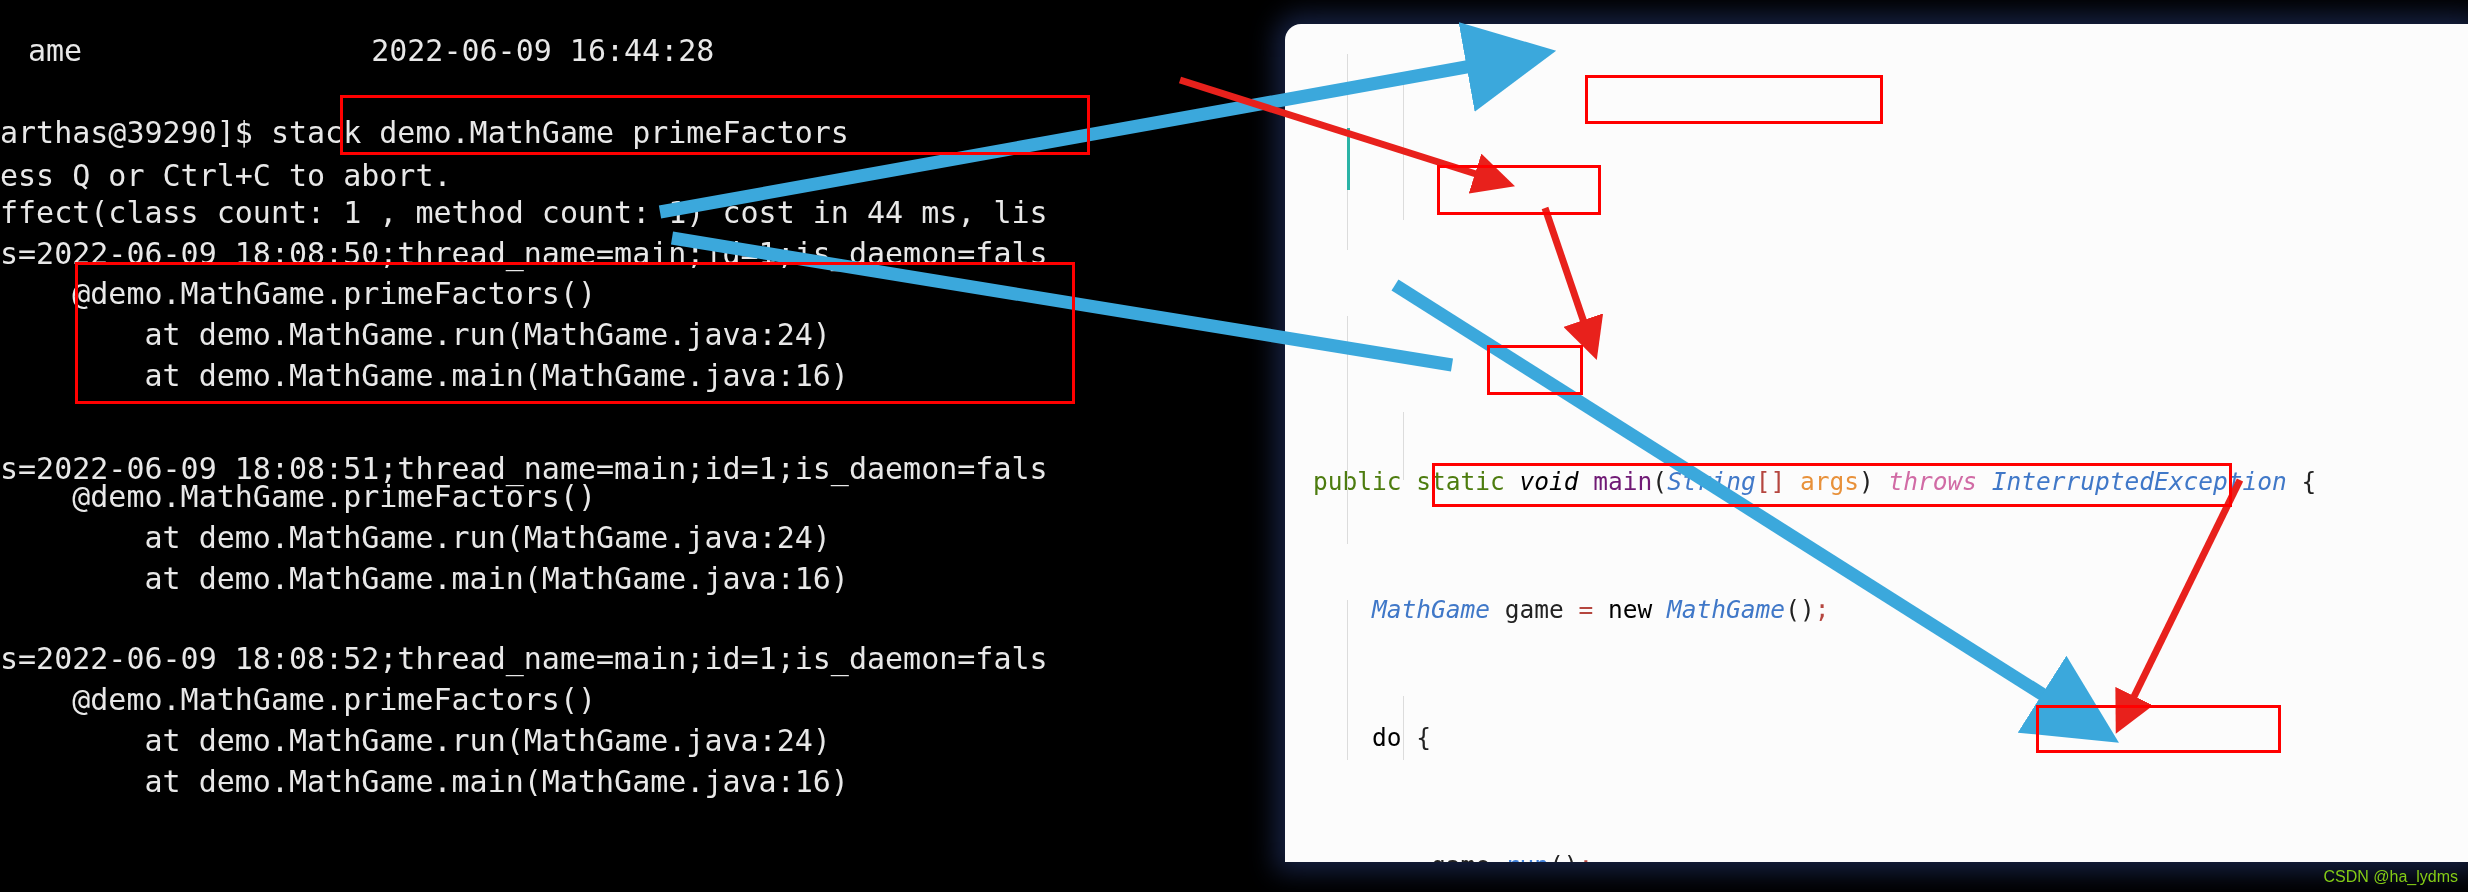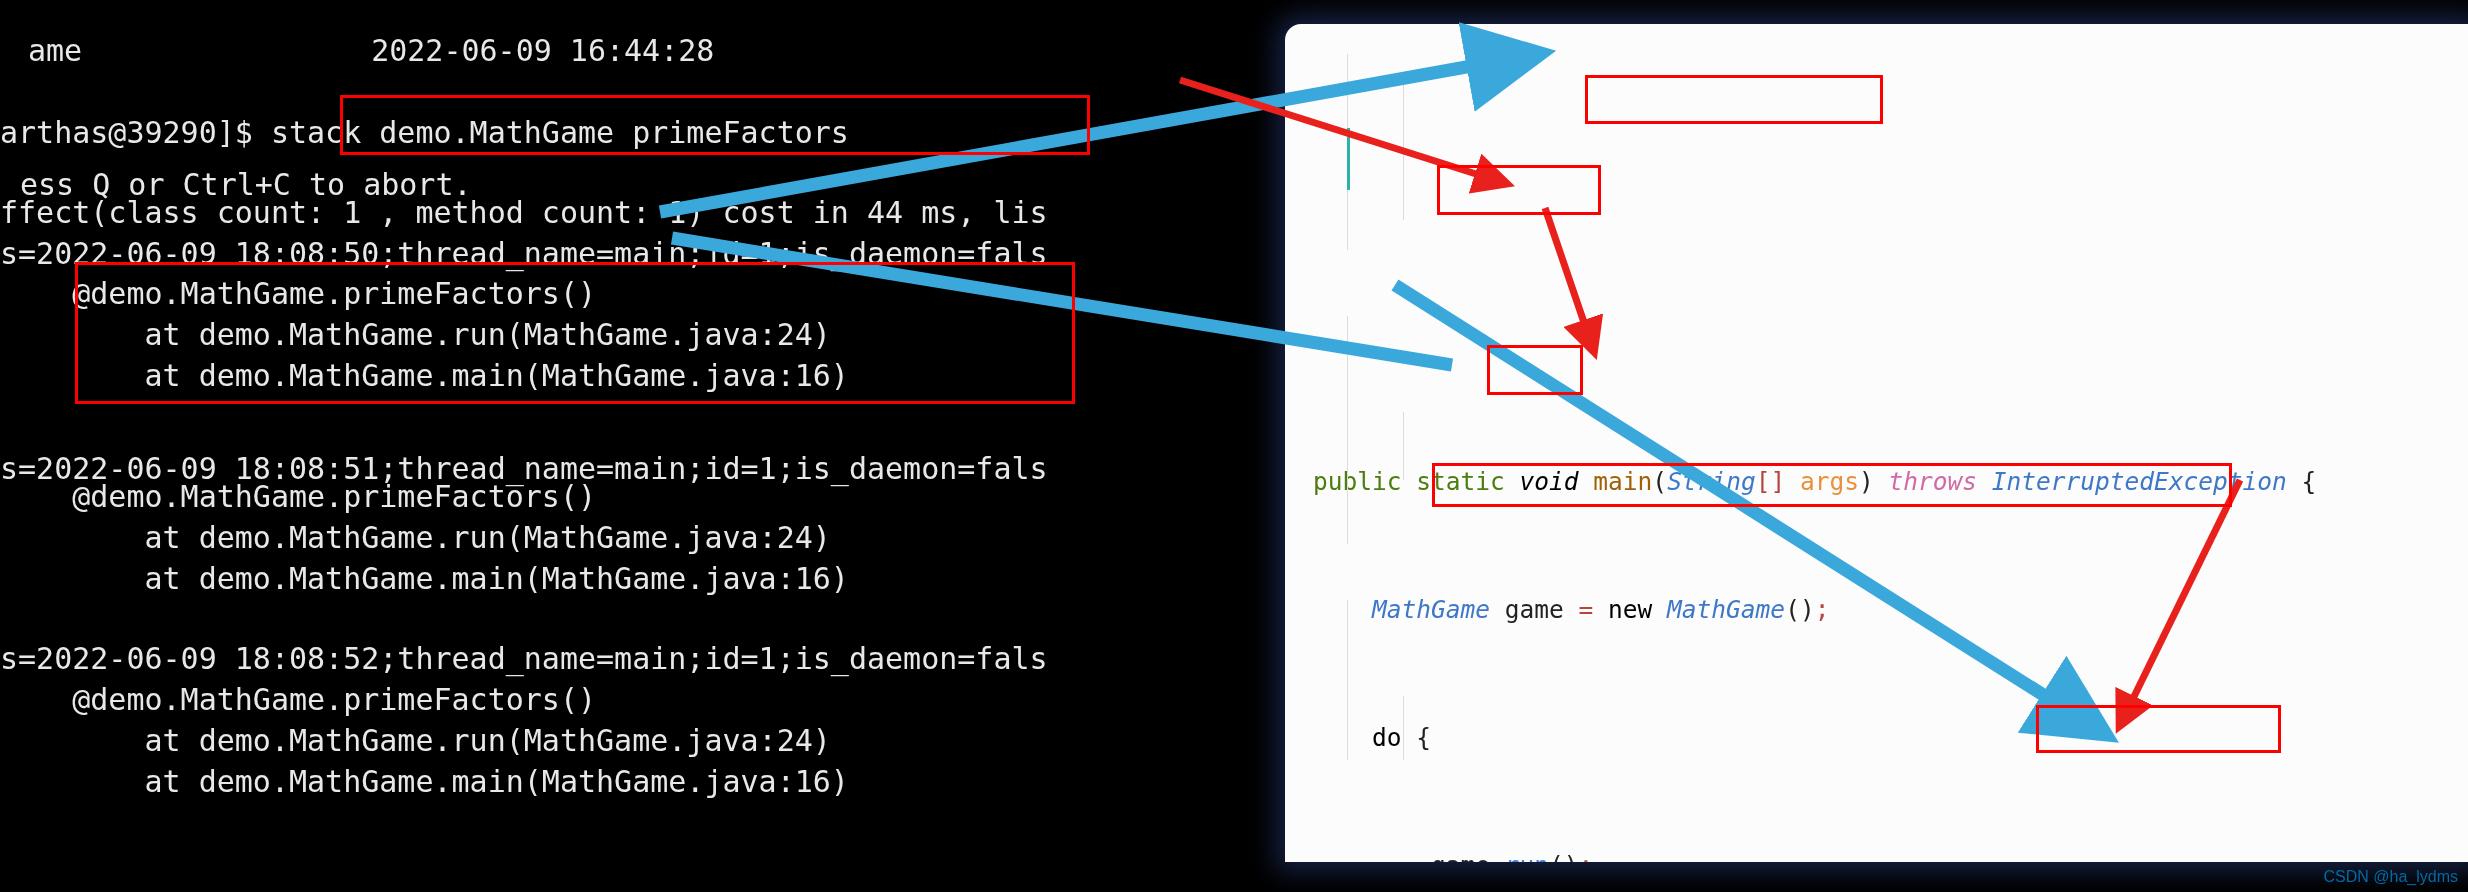--- a/index.html
+++ b/index.html
@@ -37,21 +37,21 @@
     font-family:"DejaVu Sans Mono","Liberation Mono",monospace;
     font-size:24.5px;line-height:32px;
     white-space:pre;
     color:#222;
   }
   .cl{white-space:pre;height:32px;}
   
   .kw{color:#4d7c0f;}           
   .kw2{color:#000000;}          
   .type{color:#4078c8;font-style:italic;}
-  .fn{color:#a16207;}           
+  .fn{color:#701a75;}           
   .fnb{color:#3f7fd8;}          
   .param{color:#e8913a;text-align:right;}        
   .punct{color:#222;}
   .semi{color:#b5463f;}
   .dot{color:#b5463f;}
   .ital{font-style:italic;}
   .pink{color:#d16ba5;font-style:italic;text-align:center;}
 
   
   .guide{position:absolute;width:1px;background:#dcdcdc;}
@@ -59,33 +59,33 @@
 
   
   .rbox{position:absolute;border:3.5px solid #ff0000;box-sizing:border-box;pointer-events:none;}
   .rbox.thin{border-width:3px;}
 
   
   #arrows{position:absolute;left:0;top:0;width:2468px;height:892px;pointer-events:none;}
 
   #watermark{
     position:absolute;right:10px;bottom:6px;
-    color:#0369a1;font-size:16px;
+    color:#84cc16;font-size:16px;
     font-family:"Liberation Sans",sans-serif;
   }
 </style>
 </head>
 <body>
 
 <div id="stage">
 
   <div id="terminal">
     <div class="tline" style="left:28px;top:6px;margin-top:24px;">ame                2022-06-09 16:44:28</div>
     <div class="tline" style="left:0px;top:112px;">arthas@39290]$ stack demo.MathGame primeFactors</div>
-    <div class="tline" style="left:0px;top:164px;padding-left:20px;">ess Q or Ctrl+C to abort.</div>
+    <div class="tline" style="left:0px;top:155px;">ess Q or Ctrl+C to abort.</div>
     <div class="tline" style="left:0px;top:192px;">ffect(class count: 1 , method count: 1) cost in 44 ms, lis</div>
     <div class="tline" style="left:0px;top:233px;">s=2022-06-09 18:08:50;thread_name=main;id=1;is_daemon=fals</div>
     <div class="tline" style="left:0px;top:273px;">    @demo.MathGame.primeFactors()</div>
     <div class="tline" style="left:0px;top:314px;">        at demo.MathGame.run(MathGame.java:24)</div>
     <div class="tline" style="left:0px;top:355px;">        at demo.MathGame.main(MathGame.java:16)</div>
     <div class="tline" style="left:0px;top:448px;">s=2022-06-09 18:08:51;thread_name=main;id=1;is_daemon=fals</div>
     <div class="tline" style="left:0px;top:476px;">    @demo.MathGame.primeFactors()</div>
     <div class="tline" style="left:0px;top:517px;">        at demo.MathGame.run(MathGame.java:24)</div>
     <div class="tline" style="left:0px;top:558px;">        at demo.MathGame.main(MathGame.java:16)</div>
     <div class="tline" style="left:0px;top:638px;">s=2022-06-09 18:08:52;thread_name=main;id=1;is_daemon=fals</div>

